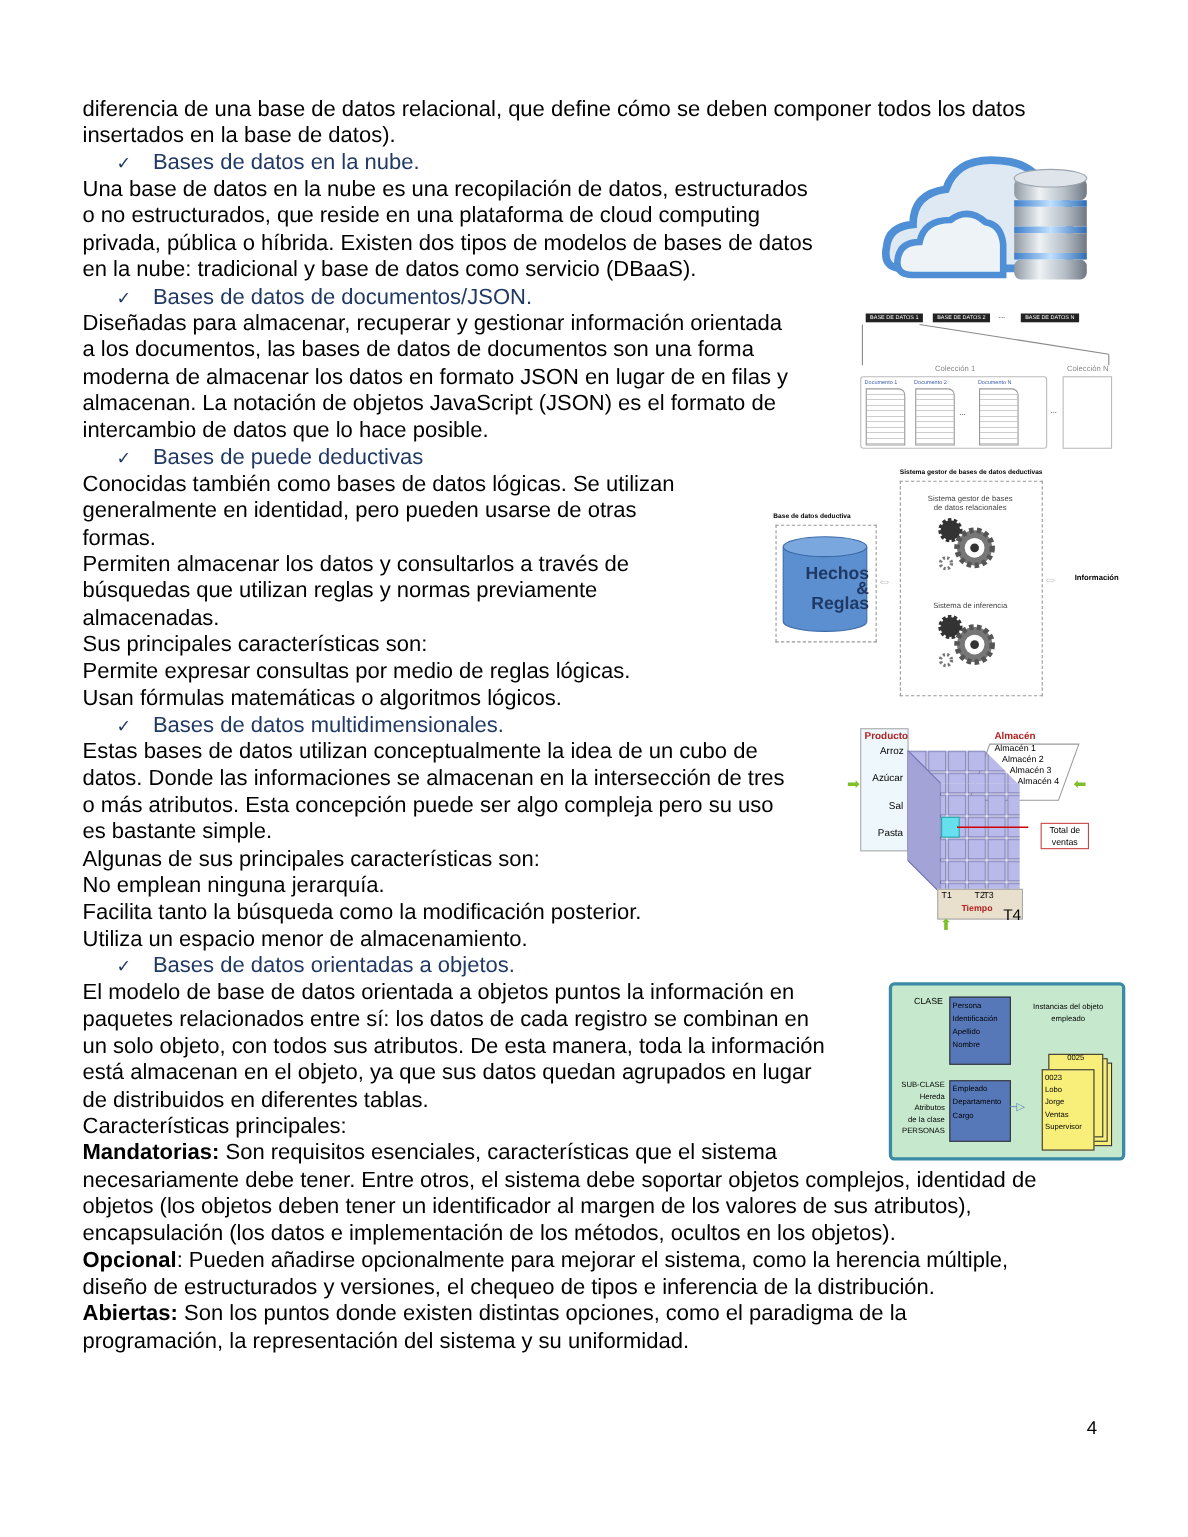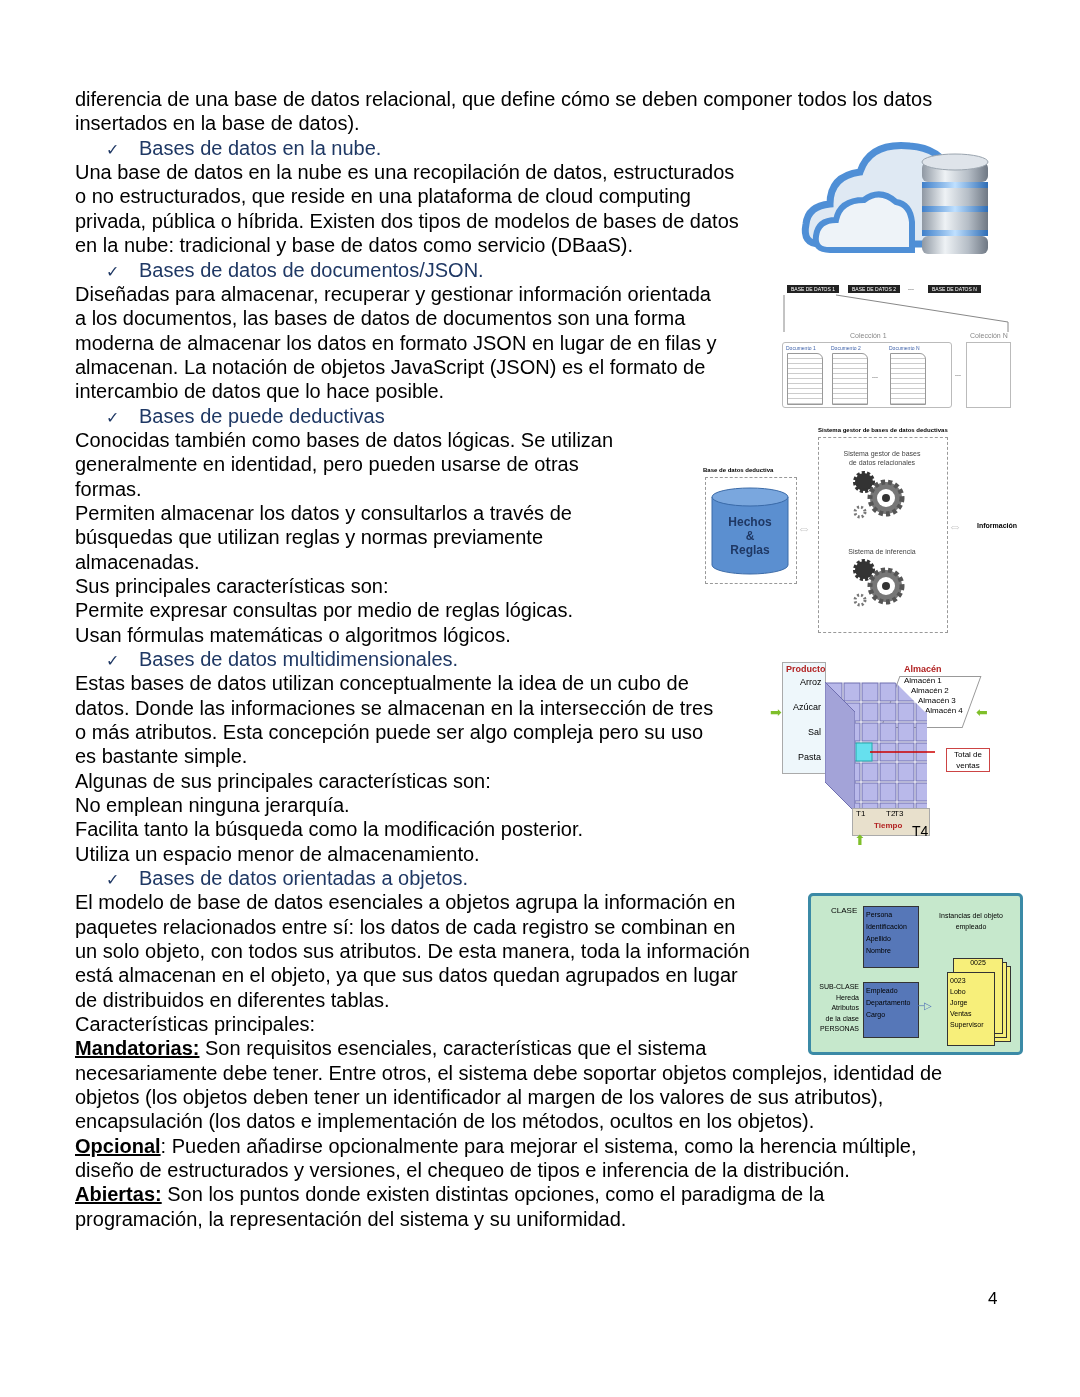--- a/index.html
+++ b/index.html
@@ -1,21 +1,21 @@
 <!DOCTYPE html>
 <html><head>
 <meta charset="utf-8">
 <style>
   html, body { margin:0; padding:0; background:#ffffff; }
   body { width:1080px; height:1397px; position:relative; overflow:hidden;
          font-family:"Liberation Sans", sans-serif; color:#000; }
   .line { position:absolute; left:75px; font-size:20px; line-height:24.4px; white-space:nowrap; }
   .head { position:absolute; left:106px; font-size:20px; line-height:24.4px; color:#1f3864; white-space:nowrap; }
   .head .check { display:inline-block; width:33px; font-size:16px; color:#1f3864; }
-  b { font-weight:bold;text-decoration:underline; }
+  b { font-weight:bold; }
   .pagenum { position:absolute; left:988px; top:1289px; font-size:17px; }
   .fig { position:absolute; }
 </style>
 </head>
 <body>
 
 <div class="line" style="top:87px">diferencia de una base de datos relacional, que define cómo se deben componer todos los datos</div>
 <div class="line" style="top:111px">insertados en la base de datos).</div>
 
 <div class="head" style="top:136px"><span class="check">✓</span><span>Bases de datos en la nube.</span></div>
@@ -46,21 +46,21 @@
 <div class="line" style="top:671px">Estas bases de datos utilizan conceptualmente la idea de un cubo de</div>
 <div class="line" style="top:696px">datos. Donde las informaciones se almacenan en la intersección de tres</div>
 <div class="line" style="top:720px">o más atributos. Esta concepción puede ser algo compleja pero su uso</div>
 <div class="line" style="top:744px">es bastante simple.</div>
 <div class="line" style="top:769px">Algunas de sus principales características son:</div>
 <div class="line" style="top:793px">No emplean ninguna jerarquía.</div>
 <div class="line" style="top:817px">Facilita tanto la búsqueda como la modificación posterior.</div>
 <div class="line" style="top:842px">Utiliza un espacio menor de almacenamiento.</div>
 
 <div class="head" style="top:866px"><span class="check">✓</span><span>Bases de datos orientadas a objetos.</span></div>
-<div class="line" style="top:890px">El modelo de base de datos esenciales a objetos agrupa la información en</div>
+<div class="line" style="top:890px">El modelo de base de datos orientada a objetos puntos la información en</div>
 <div class="line" style="top:915px">paquetes relacionados entre sí: los datos de cada registro se combinan en</div>
 <div class="line" style="top:939px">un solo objeto, con todos sus atributos. De esta manera, toda la información</div>
 <div class="line" style="top:963px">está almacenan en el objeto, ya que sus datos quedan agrupados en lugar</div>
 <div class="line" style="top:988px">de distribuidos en diferentes tablas.</div>
 <div class="line" style="top:1012px">Características principales:</div>
 
 <div class="line" style="top:1036px"><b>Mandatorias:</b><span> Son requisitos esenciales, características que el sistema</span></div>
 <div class="line" style="top:1061px">necesariamente debe tener. Entre otros, el sistema debe soportar objetos complejos, identidad de</div>
 <div class="line" style="top:1085px">objetos (los objetos deben tener un identificador al margen de los valores de sus atributos),</div>
 <div class="line" style="top:1109px">encapsulación (los datos e implementación de los métodos, ocultos en los objetos).</div>
@@ -125,21 +125,21 @@
   <div style="position:absolute;left:175px;top:88px;font-size:7px">...</div>
 </div>
 
 <div class="fig" style="left:700px;top:422px;width:330px;height:212px;font-size:7px">
   <div style="position:absolute;left:3px;top:45px;font-weight:bold;font-size:6px">Base de datos deductiva</div>
   <div style="position:absolute;left:5px;top:55px;width:90px;height:105px;border:1px dashed #999"></div>
   <svg style="position:absolute;left:10px;top:65px" width="80" height="90">
     <path d="M2 10 L2 78 A38 9 0 0 0 78 78 L78 10" fill="#5b8fd0" stroke="#3a6aa8"></path>
     <ellipse cx="40" cy="10" rx="38" ry="9" fill="#7aa7de" stroke="#3a6aa8"></ellipse>
   </svg>
-  <div style="position:absolute;left:10px;top:93px;width:80px;text-align:center;color:#1f3864;font-weight:bold;font-size:12px;line-height:14px">
+  <div style="position:absolute;left:10px;top:93px;width:80px;text-align:right;color:#1f3864;font-weight:bold;font-size:16px;line-height:14px">
     <div>Hechos</div>
     <div>&amp;</div>
     <div>Reglas</div>
   </div>
   <div style="position:absolute;left:97px;top:98px;font-size:14px;color:#ccc">⇔</div>
   <div style="position:absolute;left:118px;top:5px;font-weight:bold;font-size:6px">Sistema gestor de bases de datos deductivas</div>
   <div style="position:absolute;left:118px;top:15px;width:128px;height:194px;border:1px dashed #999"></div>
   <div style="position:absolute;left:118px;top:27px;width:128px;text-align:center;color:#444;line-height:9px">
     <div>Sistema gestor de bases</div>
     <div>de datos relacionales</div>

